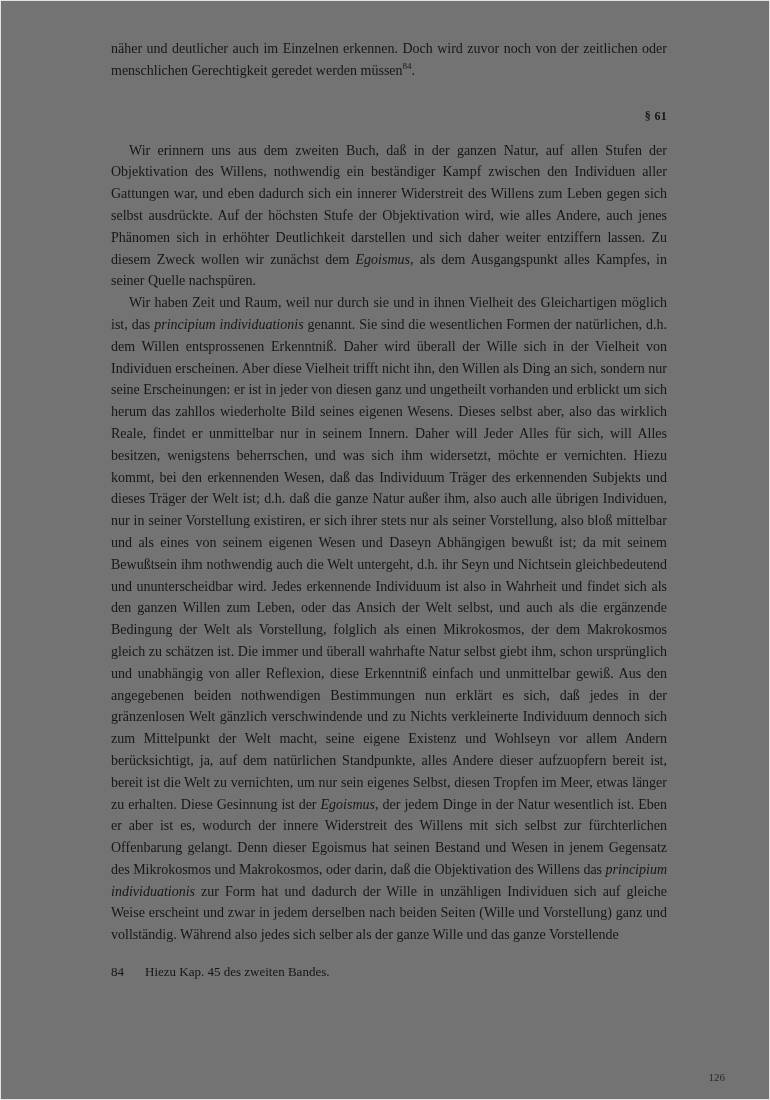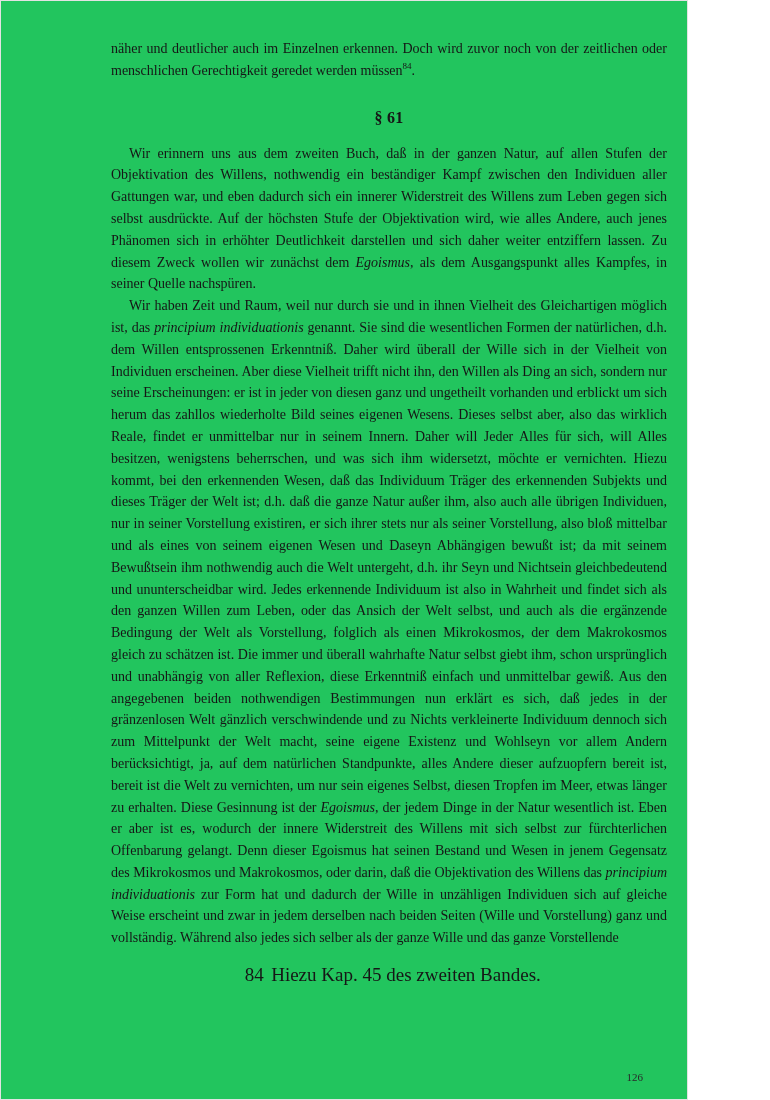--- a/index.html
+++ b/index.html
@@ -2,23 +2,23 @@
 <html lang="de"><head>
 <meta charset="utf-8">
 <style>
   html, body {
     margin: 0;
     padding: 0;
     background: #ffffff;
   }
   .page {
     position: relative;
-    width: 688px;
+    width: 770px;
     height: 1100px;
-    background: #22c55e;
+    background: #737373;
     box-sizing: border-box;
     border: 1px solid #e3e3e3;
     font-family: "Liberation Serif", "DejaVu Serif", serif;
     color: #161616;
     overflow: hidden;
   }
   .text-block {
     position: absolute;
     left: 110px;
     top: 37px;
@@ -29,38 +29,38 @@
     font-size: 14px;
     line-height: 21.8px;
     text-align: justify;
     hyphens: auto;
     -webkit-hyphens: auto;
   }
   .para.indent {
     text-indent: 18px;
   }
   .section-heading {
-    font-size: 16px;
+    font-size: 12px;
     font-weight: bold;
-    text-align: center;
+    text-align: right;
     margin: 27px 0 16px 0;
     letter-spacing: 0.3px;
   }
   sup {
     font-size: 9px;
     line-height: 0;
     vertical-align: super;
   }
   em {
   }
   .footnote {
     margin-top: 17px;
-    font-size: 19px;
+    font-size: 13px;
     line-height: 18px;
-    text-align: center;
+    text-align: left;
   }
   .footnote-marker {
     display: inline-block;
     width: 34px;
   }
   .page-number {
     position: absolute;
     right: 44px;
     bottom: 16px;
     font-size: 11px;

